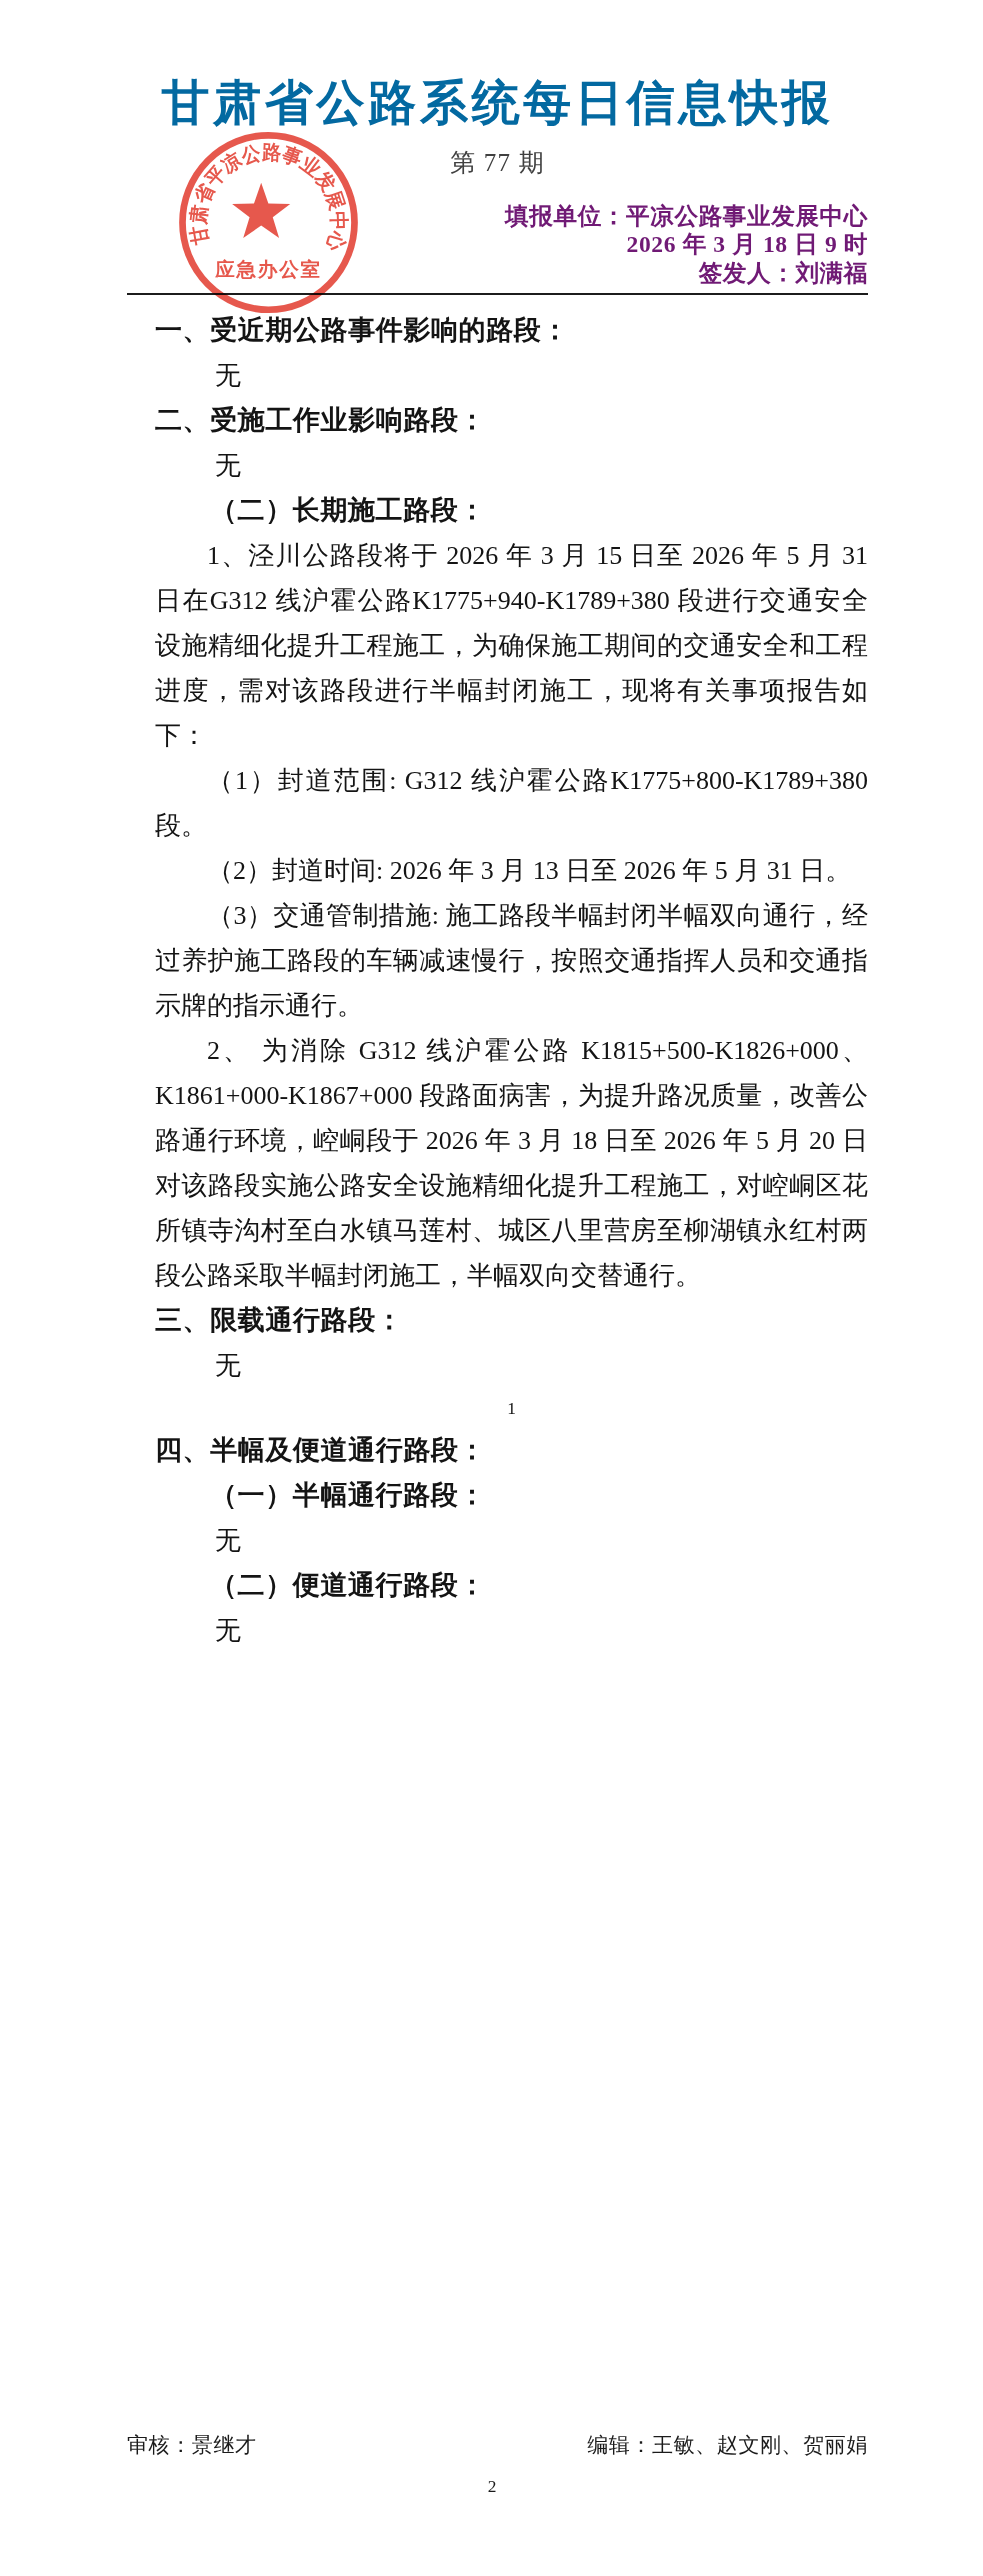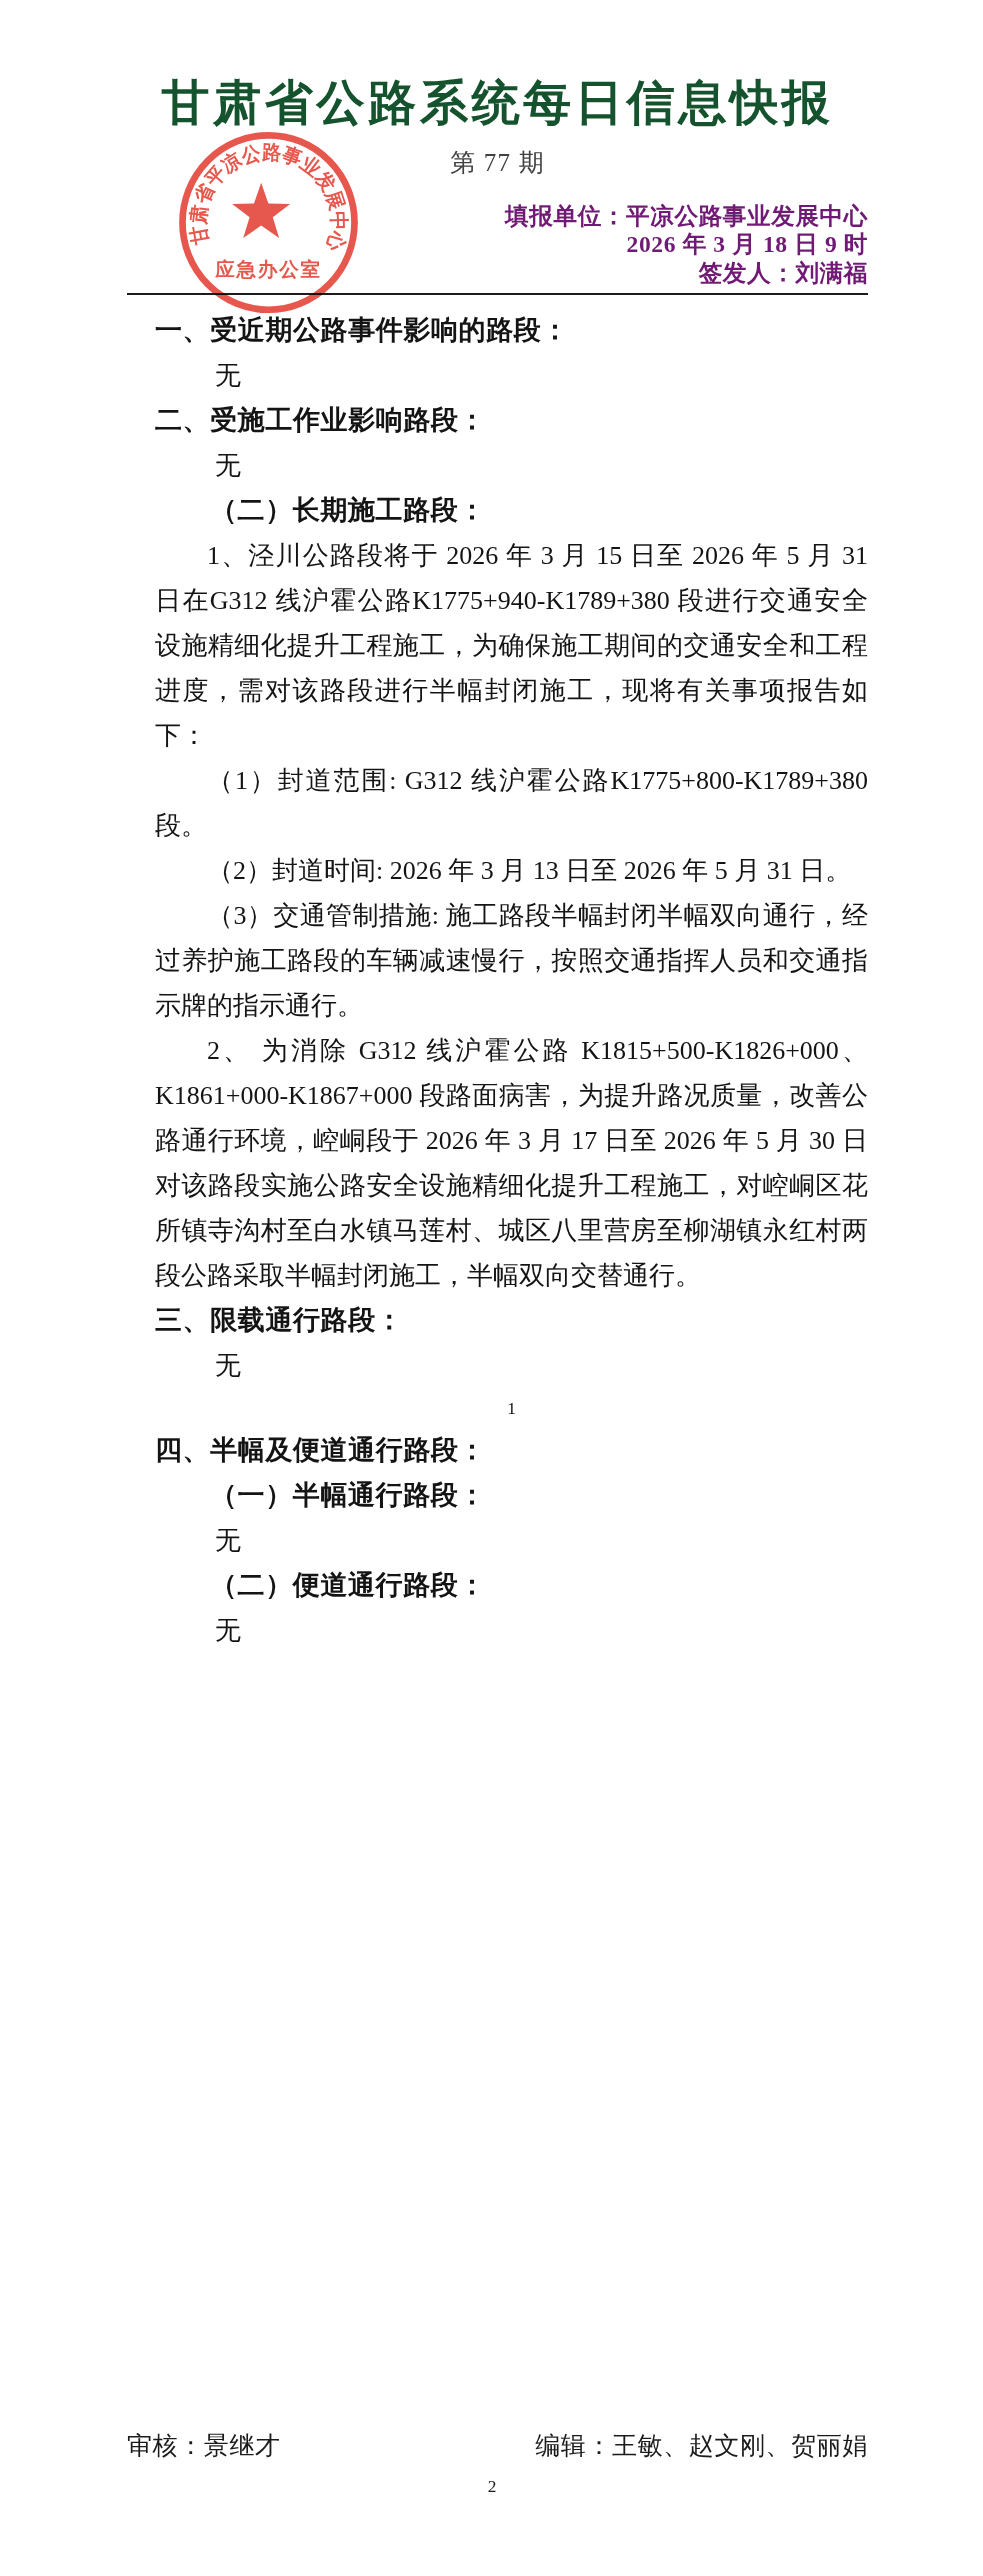--- a/index.html
+++ b/index.html
@@ -8,42 +8,42 @@
     font-family:"Liberation Serif","DejaVu Serif",serif;
     color:#141414;overflow:hidden;
   }
   .page{position:absolute;left:0;top:0;width:984px;height:2576px;}
   .content{position:absolute;left:127px;top:0;width:741px;}
 
   .doc-title{
     margin:79px 0 0 0;
     font-size:48px;line-height:1;font-weight:bold;
     letter-spacing:3.7px;text-align:center;white-space:nowrap;
-    color:#14532d;
+    color:#0369a1;
   }
   .issue-line{
     margin-top:21px;font-size:25px;line-height:30px;
     text-align:center;letter-spacing:1.2px;color:#404040;
   }
   .info-row{
     margin-top:23.6px;display:flex;justify-content:flex-end;align-items:flex-end;
     font-size:23.6px;line-height:28.5px;font-weight:700;letter-spacing:0.6px;
     padding-bottom:6.2px;border-bottom:2.5px solid #1c1c1c;color:#701a75;flex-direction:column;
   }
   .body-text{padding-top:12.4px;font-size:26px;line-height:45px;text-align:justify;margin-left:28px;}
   .h-sec{font-weight:bold;font-size:27px;letter-spacing:0.6px;}
   .h-sub{font-weight:bold;font-size:27px;padding-left:55px;letter-spacing:0.6px;}
   .none-line{padding-left:60px;}
   .para{text-indent:52px;text-align:justify;text-align-last:left;}
   .pagenum{line-height:40px;font-size:17.4px;text-align:center;letter-spacing:0;}
 
   .footer-row{
     position:absolute;left:127px;top:2430px;width:741px;
     display:flex;justify-content:space-between;
-    font-size:25px;line-height:31px;letter-spacing:0.6px;color:#1b1b1b;
+    font-size:21px;line-height:31px;letter-spacing:0.6px;color:#1b1b1b;
   }
   .pagenum-2{
     position:absolute;left:0;top:2476px;width:984px;
     text-align:center;font-size:17.4px;line-height:21px;color:#1b1b1b;
   }
 
   .seal{
     position:absolute;left:177px;top:131px;width:183px;height:183px;
     mix-blend-mode:multiply;opacity:.9;pointer-events:none;
   }
@@ -71,21 +71,21 @@
 
       <div class="h-sec">二、受施工作业影响路段：</div>
       <div class="none-line">无</div>
       <div class="h-sub">（二）长期施工路段：</div>
 
       <div class="para">1、泾川公路段将于 2026 年 3 月 15 日至 2026 年 5 月 31 日在G312 线沪霍公路K1775+940-K1789+380 段进行交通安全设施精细化提升工程施工，为确保施工期间的交通安全和工程进度，需对该路段进行半幅封闭施工，现将有关事项报告如下：</div>
       <div class="para">（1）封道范围: G312 线沪霍公路K1775+800-K1789+380 段。</div>
       <div class="para">（2）封道时间: 2026 年 3 月 13 日至 2026 年 5 月 31 日。</div>
       <div class="para">（3）交通管制措施: 施工路段半幅封闭半幅双向通行，经过养护施工路段的车辆减速慢行，按照交通指挥人员和交通指示牌的指示通行。</div>
 
-      <div class="para">2、 为消除 G312 线沪霍公路 K1815+500-K1826+000、K1861+000-K1867+000 段路面病害，为提升路况质量，改善公路通行环境，崆峒段于 2026 年 3 月 17 日至 2026 年 5 月 30 日对该路段实施公路安全设施精细化提升工程施工，对崆峒区花所镇寺沟村至白水镇马莲村、城区八里营房至柳湖镇永红村两段公路采取半幅封闭施工，半幅双向交替通行。</div>
+      <div class="para">2、 为消除 G312 线沪霍公路 K1815+500-K1826+000、K1861+000-K1867+000 段路面病害，为提升路况质量，改善公路通行环境，崆峒段于 2026 年 3 月 18 日至 2026 年 5 月 20 日对该路段实施公路安全设施精细化提升工程施工，对崆峒区花所镇寺沟村至白水镇马莲村、城区八里营房至柳湖镇永红村两段公路采取半幅封闭施工，半幅双向交替通行。</div>
 
       <div class="h-sec">三、限载通行路段：</div>
       <div class="none-line">无</div>
 
       <div class="pagenum">1</div>
 
       <div class="h-sec">四、半幅及便道通行路段：</div>
       <div class="h-sub">（一）半幅通行路段：</div>
       <div class="none-line">无</div>
       <div class="h-sub">（二）便道通行路段：</div>

